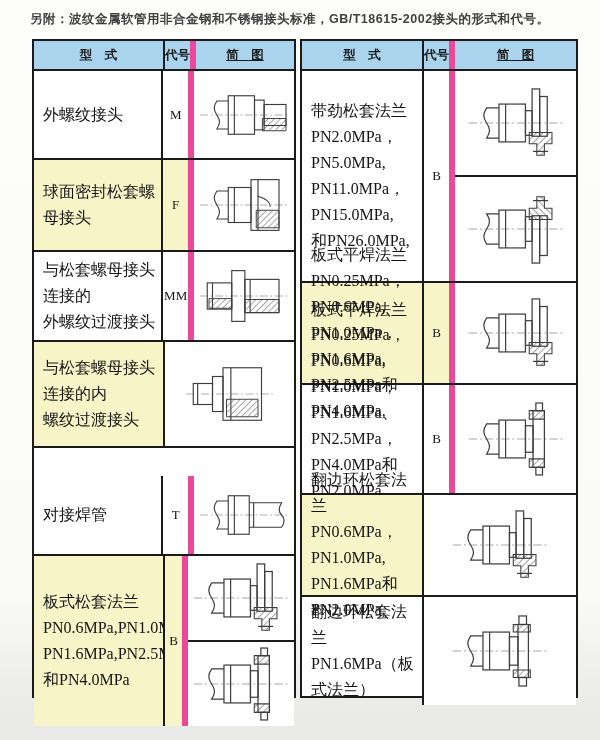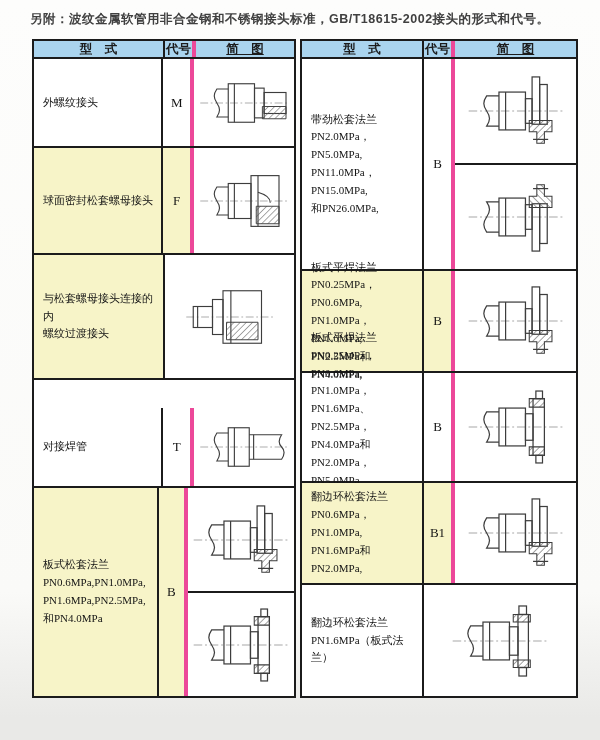--- a/index.html
+++ b/index.html
@@ -17,39 +17,39 @@
     position:absolute;top:39px;box-sizing:border-box;
     border:2px solid #1b1b1b;background:#fff;
     display:flex;flex-direction:column;
   }
   .jtable.left{left:32px;width:264px;height:659px;}
   .jtable.right{left:300px;width:278px;height:659px;}
   .trow{display:flex;border-bottom:2px solid #1b1b1b;box-sizing:border-box;flex:0 0 auto;}
   .trow:last-child{border-bottom:none;flex:1 1 auto;}
   .cell{box-sizing:border-box;display:flex;align-items:center;}
   .c-type{border-right:2px solid #1b1b1b;padding:2px 4px 2px 9px;
-    font-family:"Liberation Serif",serif;font-size:11px;line-height:1.62;
+    font-family:"Liberation Serif",serif;font-size:16px;line-height:1.62;
     color:#141414;white-space:pre-line;justify-content:flex-start;}
   .left .c-type{width:131px;}
   .right .c-type{width:122px;}
-  .c-code{border-right:4px solid #ec4899;justify-content:center;
+  .c-code{border-right:6px solid #ec4899;justify-content:center;
     font-family:"Liberation Serif",serif;font-size:13px;color:#141414;}
   .left .c-code{width:31px;}
   .right .c-code{width:31px;}
   .c-sketch{flex:1;justify-content:center;background:#fff;text-decoration:underline;}
   .c-sketch.two{flex-direction:column;align-items:stretch;}
   .c-sketch .half{flex:1;display:flex;align-items:center;justify-content:center;}
   .c-sketch .half + .half{border-top:2px solid #1b1b1b;}
   .header .cell{justify-content:center;background:#aad4ee;
     font-family:"Liberation Sans",sans-serif;font-weight:bold;
     font-size:12.5px;color:#1c1c1c;padding:0;}
-  .header{height:18px;}
+  .header{height:30px;}
   .hl{background:#f7f4c8;}
   
-  .lr1{height:89px;}.lr2{height:107px;}.lr3{height:90px;}.lr4{height:125px;}.lr5{height:80px;margin-top:28px;}
+  .lr1{height:89px;}.lr2{height:92px;}.lr3{height:90px;}.lr4{height:106px;}.lr5{height:80px;margin-top:28px;}
   
   .rr1{height:212px;}.rr2{height:102px;}.rr3{height:110px;}.rr4{height:102px;}
   
   svg.dgm{width:100px;height:70px;display:block;}
   svg.dgm.tall{width:106px;height:84px;}
   .ln{fill:none;stroke:#3d3d3d;stroke-width:1.3;stroke-linejoin:miter;}
   .hz{fill:url(#hatch);stroke:#3d3d3d;stroke-width:1.1;}
   .cline{stroke:#8a8a8a;stroke-width:.8;stroke-dasharray:9 3 2 3;}
   .defs-holder{position:absolute;width:0;height:0;overflow:hidden;}
 </style>
@@ -115,20 +115,37 @@
         <rect class="ln" x="38" y="20" width="26" height="40"></rect>
         <line class="ln" x1="45" y1="20" x2="45" y2="60"></line>
         <rect class="ln" x="64" y="11" width="32" height="58"></rect>
         <line class="ln" x1="72" y1="11" x2="72" y2="69"></line>
         <path class="ln" d="M72 30 q14 4 14 12"></path>
         <path class="hz" d="M70 46 h26 v20 h-26 z"></path>
       </svg>
     </div>
   </div>
 
+  <div class="trow lr3">
+    <div class="cell c-type">与松套螺母接头连接的
+外螺纹过渡接头</div>
+    <div class="cell c-code">MM</div>
+    <div class="cell c-sketch">
+      <svg class="dgm" viewBox="0 0 112 80">
+        <use href="#cl"></use>
+        <rect class="ln" x="14" y="25" width="28" height="30"></rect>
+        <line class="ln" x1="20" y1="25" x2="20" y2="55"></line>
+        <rect class="ln" x="42" y="11" width="15" height="58"></rect>
+        <rect class="ln" x="57" y="21" width="39" height="38"></rect>
+        <line class="ln" x1="63" y1="21" x2="63" y2="59"></line>
+        <path class="hz" d="M16 43 h26 v11 h-26 z"></path>
+        <path class="hz" d="M57 44 h39 v15 h-39 z"></path>
+      </svg>
+    </div>
+  </div>
 
   <div class="trow lr4">
     <div class="cell c-type hl">与松套螺母接头连接的内
 螺纹过渡接头</div>
     <div class="cell c-sketch">
       <svg class="dgm" viewBox="0 0 112 80">
         <use href="#cl"></use>
         <rect class="ln" x="14" y="28" width="22" height="24"></rect>
         <line class="ln" x1="19" y1="28" x2="19" y2="52"></line>
         <rect class="ln" x="36" y="20" width="12" height="40"></rect>
@@ -249,21 +266,20 @@
         <rect class="ln" x="77" y="2" width="7" height="8"></rect>
         <rect class="ln" x="77" y="70" width="7" height="8"></rect>
       </svg>
     </div>
   </div>
 
   <div class="trow rr4">
     <div class="cell c-type hl">翻边环松套法兰
 PN0.6MPa，PN1.0MPa,
 PN1.6MPa和PN2.0MPa,</div>
-    <div class="cell c-code hl">B1</div>
     <div class="cell c-sketch">
       <svg class="dgm tall" viewBox="0 0 112 80">
         <use href="#cl"></use>
           <use href="#flgA"></use>
       </svg>
     </div>
   </div>
 
   <div class="trow">
     <div class="cell c-type">翻边环松套法兰

